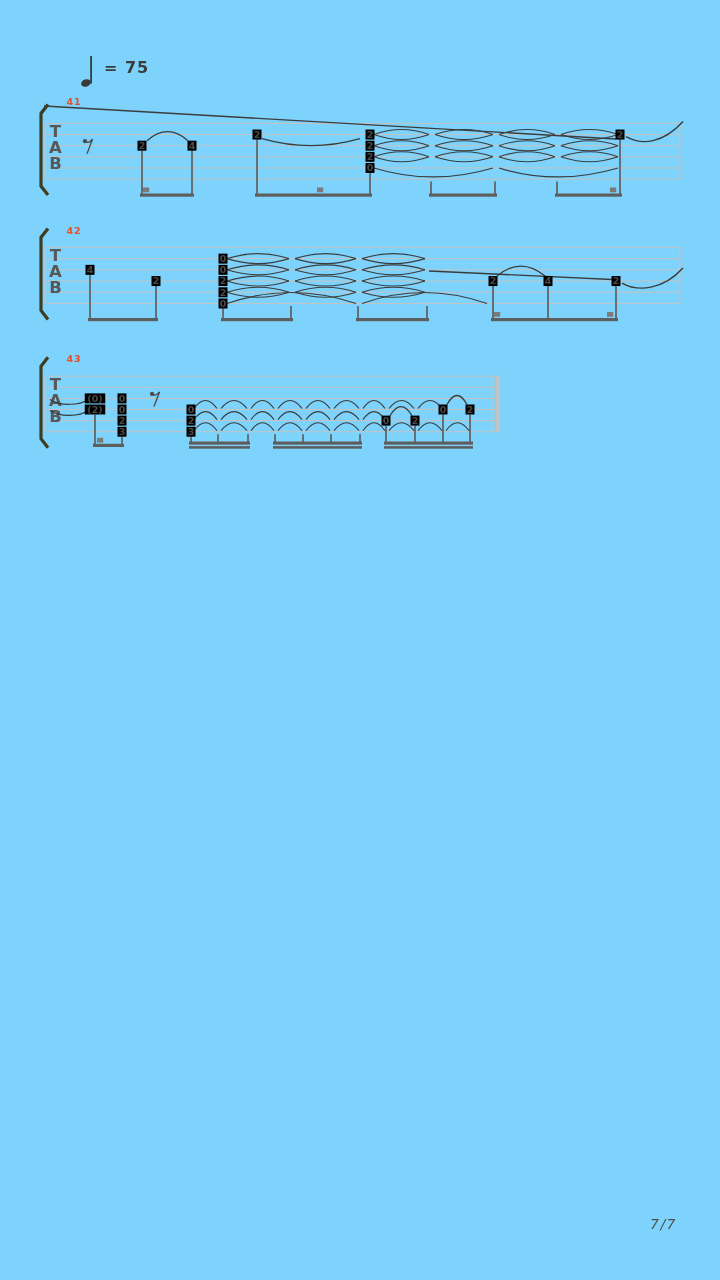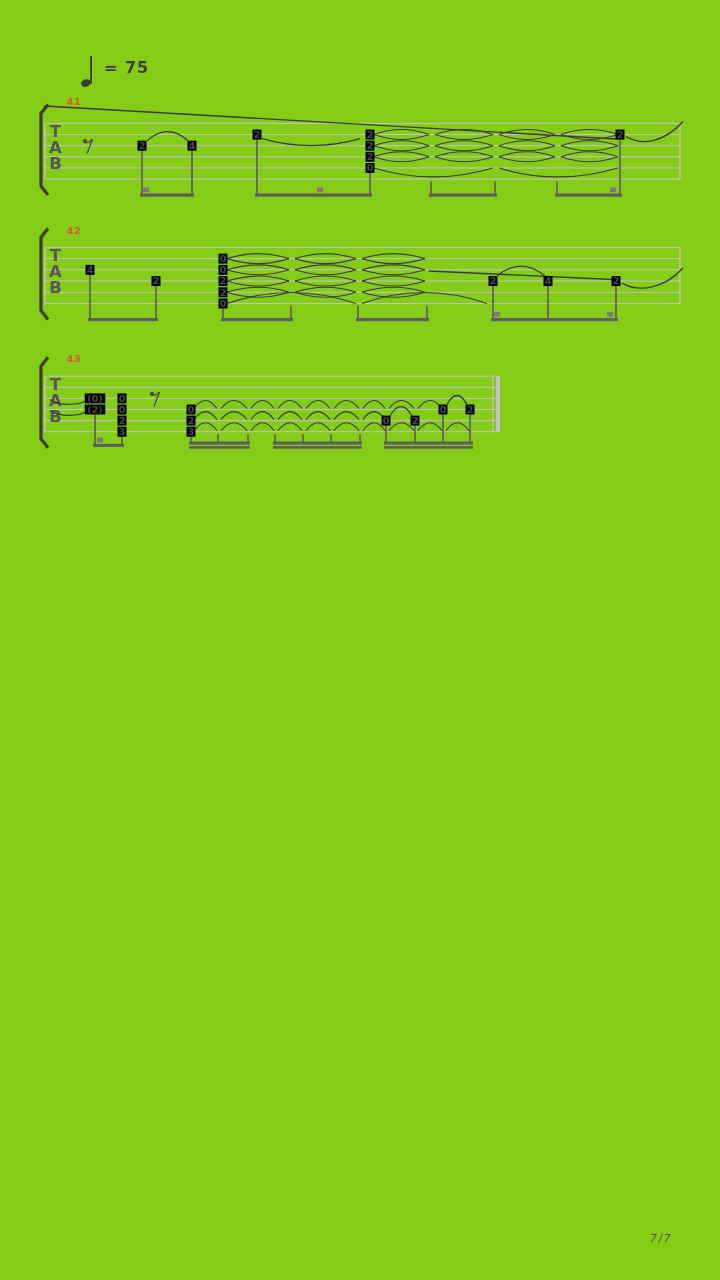--- a/index.html
+++ b/index.html
@@ -1,21 +1,21 @@
 <!DOCTYPE html>
 <html><head>
 <meta charset="utf-8">
 <style>
   html,body{margin:0;padding:0;}
-  .page{position:relative;width:720px;height:1280px;background:#84cc16;overflow:hidden;
+  .page{position:relative;width:720px;height:1280px;background:#7dd3fc;overflow:hidden;
         font-family:"DejaVu Sans",sans-serif;}
   .tempo{position:absolute;left:80px;top:52px;display:flex;align-items:flex-start;}
   .tempo-text{margin-left:6px;margin-top:6px;font-size:16px;font-weight:bold;color:#3c3c3c;letter-spacing:1px;}
-  .page-indicator{position:absolute;left:650px;top:1216px;font-size:11px;font-style:italic;
-        color:#4f4f4f;letter-spacing:1.5px;margin-top:16px;}
+  .page-indicator{position:absolute;left:650px;top:1216px;font-size:14px;font-style:italic;
+        color:#4f4f4f;letter-spacing:1.5px;}
   #score{position:absolute;left:0;top:0;}
 </style>
 </head>
 <body>
 
 <div class="page">
   <div class="tempo">
     <svg width="18" height="38">
       <ellipse cx="6" cy="31" rx="5" ry="3.6" transform="rotate(-18 6 31)" fill="#3a3a3a"></ellipse>
       <rect x="10.2" y="4" width="1.8" height="27.5" fill="#3a3a3a"></rect>

